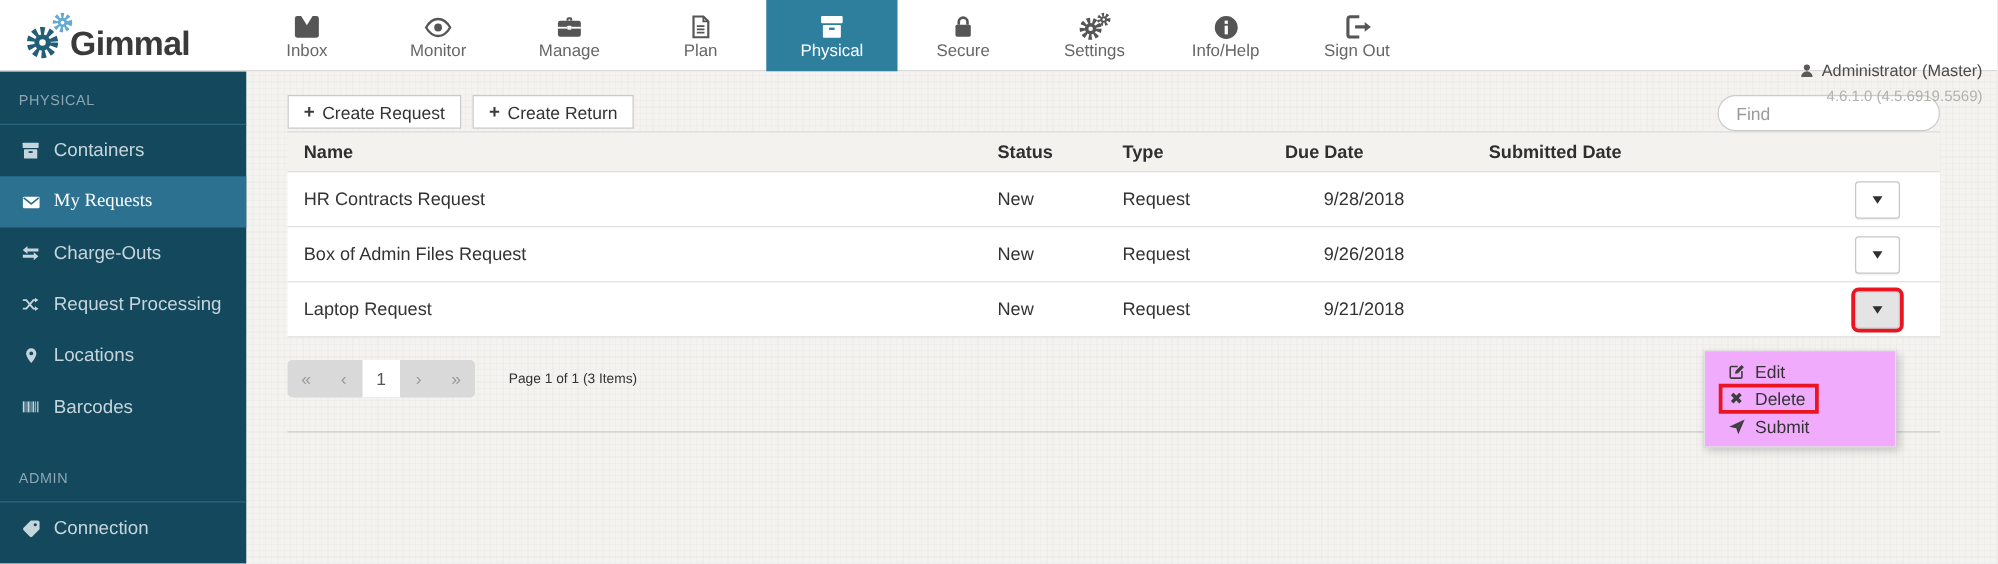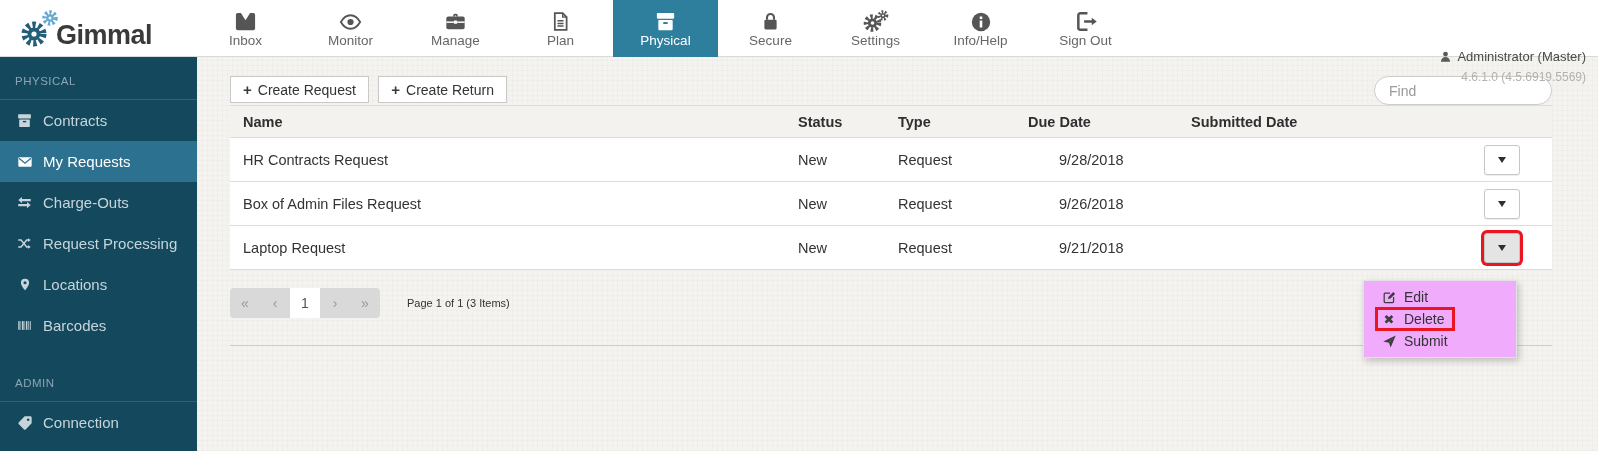--- a/index.html
+++ b/index.html
@@ -37,21 +37,21 @@
   }
   .side-section-label {
     font-size:11.5px; letter-spacing:0.5px; color:#8ba6b2;
     padding:18px 15px 12px 15px;
   }
   .side-divider { border-top:1px solid #2a657f; }
   .side-item {
     height:41px; display:flex; align-items:center; gap:9px;
     padding-left:15px; font-size:15px; cursor:pointer; color:#c6d5dc;
   }
-  .side-item.active { background:#2d7190; color:#fff; }
+  .side-item.active { background:#2d7190; color:#fff;font-family:Liberation Serif, serif; }
   .side-icon { width:19px; display:flex; justify-content:center; }
   .side-gap { height:13px; }
   
   .content {
     position:absolute; top:57px; left:197px; width:1401px; height:394px;
     padding:19px 46px 0 33px;
     background:
       repeating-linear-gradient(0deg, rgba(120,120,110,0.035) 0 1px, transparent 1px 5px),
       repeating-linear-gradient(90deg, rgba(120,120,110,0.035) 0 1px, transparent 1px 5px),
       #f4f3f0;
@@ -249,21 +249,21 @@
     <div class="side-divider"></div>
 
     <div class="side-item">
       <span class="side-icon">
         <svg width="17" height="17" viewBox="0 0 24 24" fill="currentColor">
             <rect x="3" y="3" width="18" height="6" rx="0.8"></rect>
             <rect x="4.5" y="10.5" width="15" height="10.5" rx="0.8"></rect>
             <rect x="9.7" y="12.6" width="4.6" height="2" fill="#14485c"></rect>
           </svg>
       </span>
-      <span>Contracts</span>
+      <span>Containers</span>
     </div>
 
     <div class="side-item active">
       <span class="side-icon">
         <svg width="18" height="16" viewBox="0 0 24 24">
             <rect x="2" y="5" width="20" height="14" rx="1.5" fill="currentColor"></rect>
             <path d="M3 6.5 12 13.8 21 6.5" stroke="#2d7190" stroke-width="2" fill="none"></path>
           </svg>
       </span>
       <span>My Requests</span>

